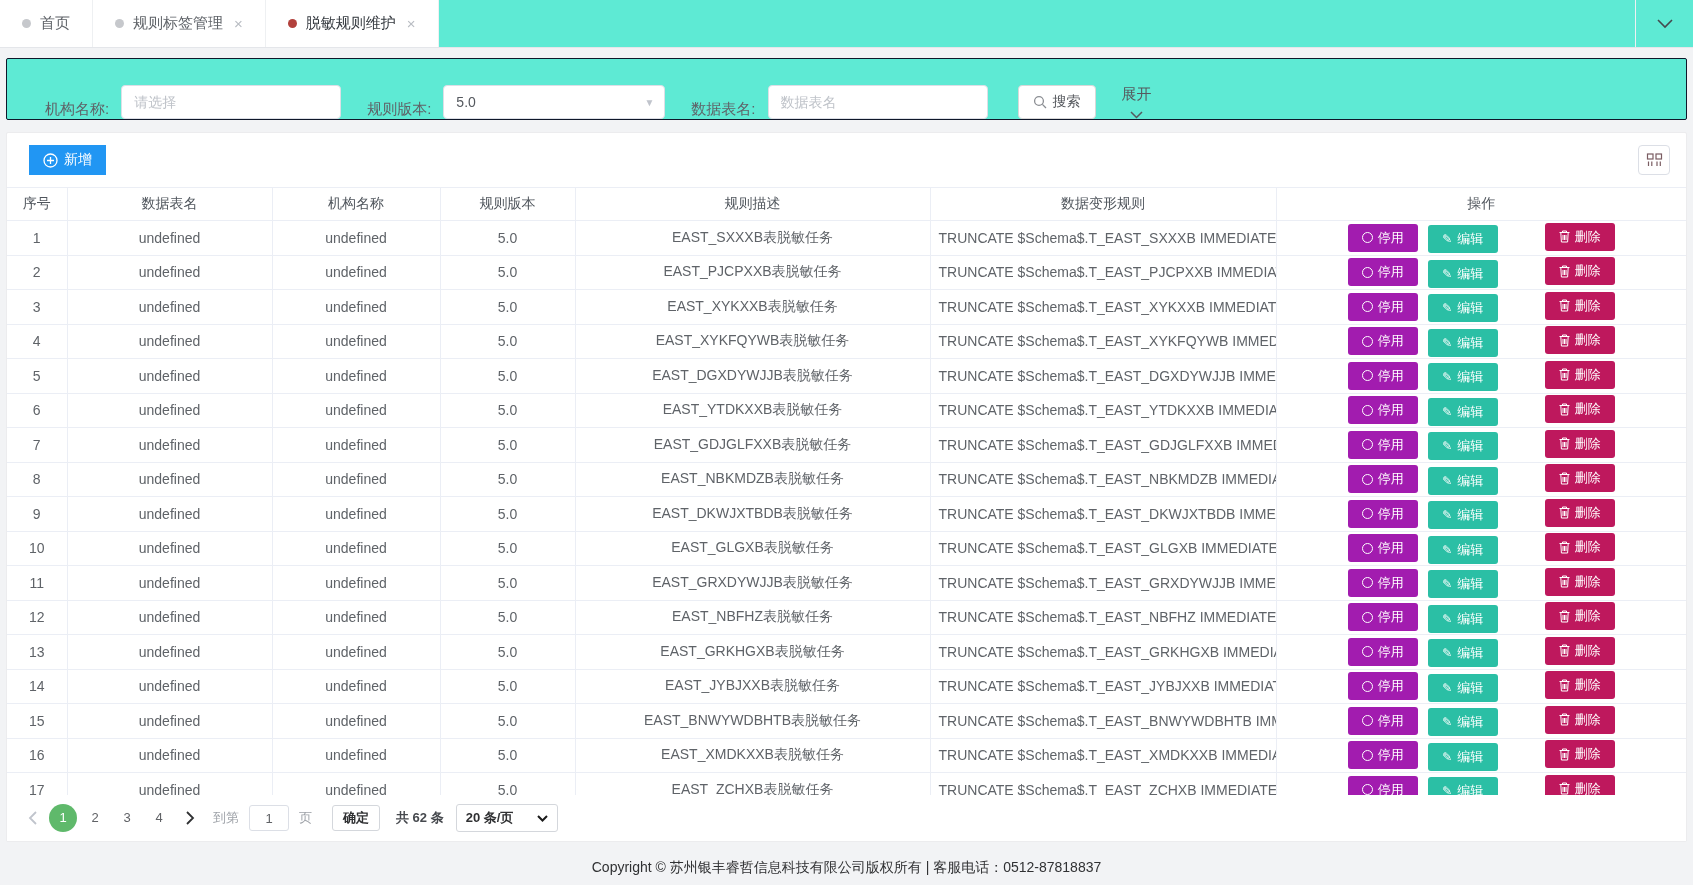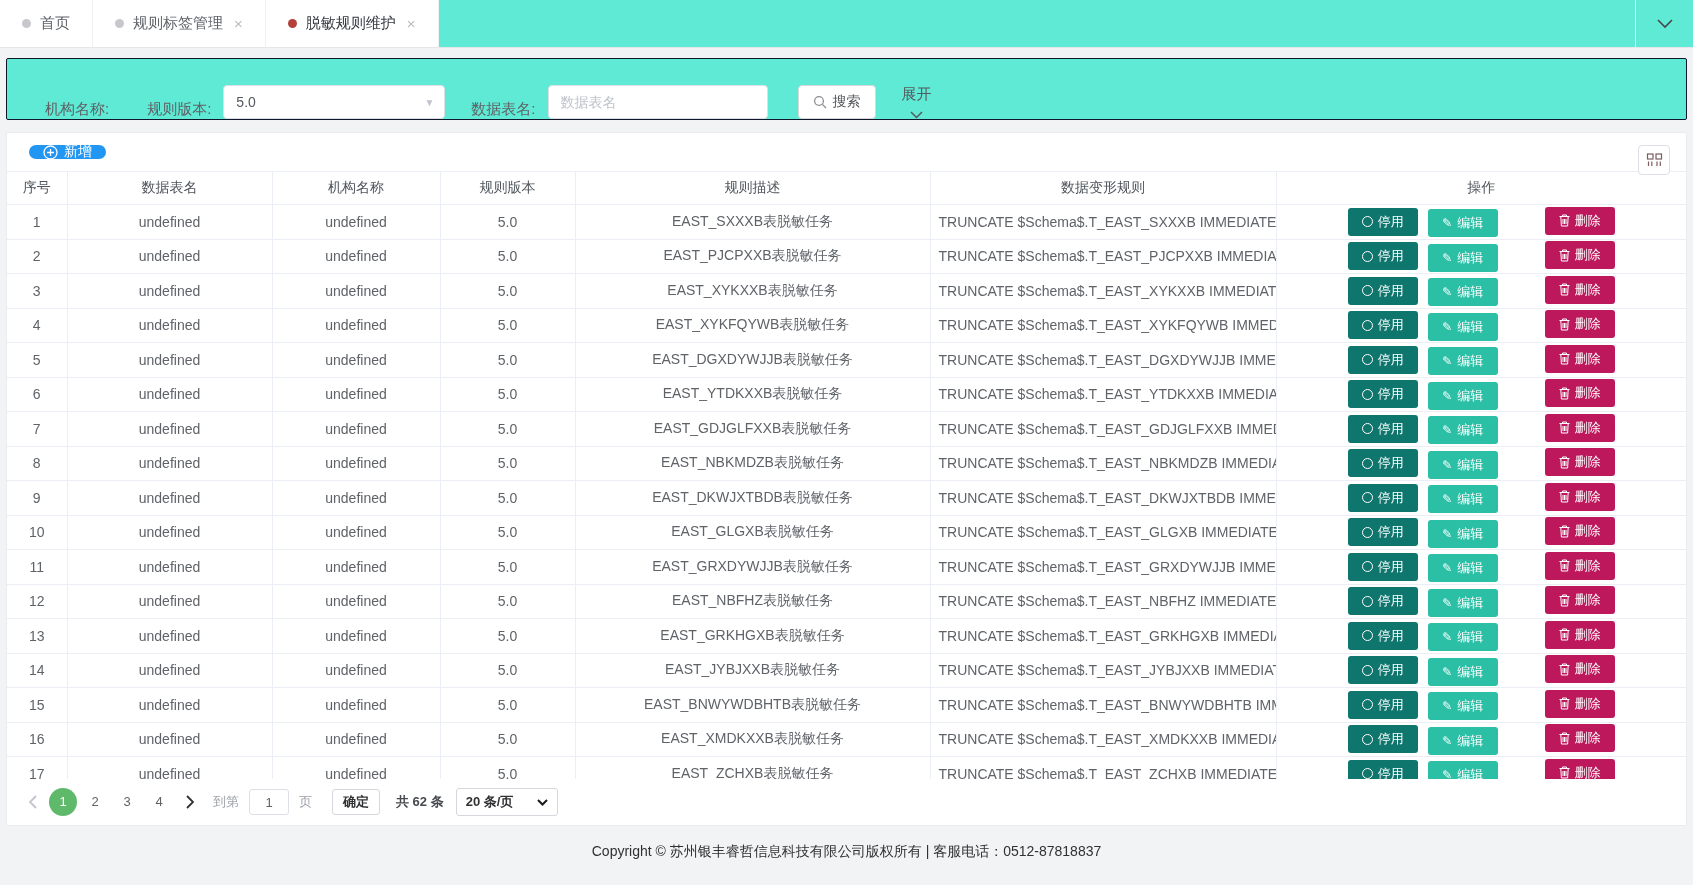--- a/index.html
+++ b/index.html
@@ -23,32 +23,32 @@
   .f-input { width:220px; height:34px; border:1px solid #dcdfe6; border-radius:4px; padding:0 12px; font-size:14px; color:#606266; outline:none; font-family:inherit; }
   .f-input::placeholder { color:#bfc3c9; }
   .f-select { width:222px; height:34px; border:1px solid #dcdfe6; border-radius:4px; padding:0 10px 0 12px; font-size:14px; color:#54585e; display:flex; align-items:center; justify-content:space-between; cursor:pointer; background:#fff; }
   .f-select .caret { color:#c0c4cc; font-size:10px; }
   .gap { width:26px; }
   .search-btn { margin-left:30px; height:34px; padding:0 14px; background:#fff; border:1px solid #d8d8d8; border-radius:4px; display:inline-flex; align-items:center; gap:6px; font-size:14px; color:#56595e; cursor:pointer; font-family:inherit; }
   .expand { margin-left:26px; display:flex; align-items:center; gap:7px; color:#56595e; font-size:15px; cursor:pointer;flex-direction:column; }
   
   .main-card { margin:12px 6px 0 6px; background:#fff; border:1px solid #ececee; border-radius:2px; position:relative; }
   .toolbar { padding:12px 16px 12px 22px; display:flex; align-items:center; }
-  .add-btn { background:#2196f3; color:#fff; border:none; border-radius:12px; height:14px; padding:0 14px; font-size:14px; display:inline-flex; align-items:center; gap:6px; cursor:pointer; font-family:inherit; }
+  .add-btn { background:#2196f3; color:#fff; border:none; border-radius:0; height:30px; padding:0 14px; font-size:14px; display:inline-flex; align-items:center; gap:6px; cursor:pointer; font-family:inherit; }
   .col-btn { position:absolute; right:16px; top:12px; width:32px; height:30px; background:#fff; border:1px solid #dcdfe6; border-radius:4px; display:flex; align-items:center; justify-content:center; cursor:pointer; }
   
   .table-clip { height:608px; overflow:hidden; }
   table { width:100%; border-collapse:collapse; table-layout:fixed; font-size:14px; }
   th { height:33px; font-weight:normal; color:#4f555c; border-top:1px solid #ebeef5; border-bottom:1px solid #ebeef5; border-right:1px solid #ebeef5; background:#fff; }
   th:last-child, td:last-child { border-right:none; }
   td { height:34.5px; color:#5f6368; border-bottom:1px solid #ebeef5; border-right:1px solid #ebeef5; text-align:center; }
   td.rule { text-align:left; padding:0 6px 0 8px; white-space:nowrap; overflow:hidden; color:#5f6368; }
   td.ops { white-space:nowrap; }
   .btn { display:inline-flex; align-items:center; justify-content:center; gap:5px; height:28px; width:70px; border:none; border-radius:3px; color:#fff; font-size:13px; margin:0 3px; cursor:pointer; font-family:inherit; }
-  .btn.grey { background:#0f766e; }
+  .btn.grey { background:#a21caf; }
   .btn.teal { background:#2bbfa5; }
   .btn.orange { background:#be185d;margin-left:40px; }
   .o-icon { width:11px; height:11px; border:1.5px solid #fff; border-radius:50%; display:inline-block; }
   .pencil { font-size:12px; line-height:1; }
   
   .pagination { display:flex; align-items:center; padding:9px 0 9px 12px; font-size:13px; color:#606266; gap:4px; background:#fff; position:relative; }
   .pg-arrow { width:26px; height:28px; display:flex; align-items:center; justify-content:center; cursor:pointer; }
   .pg-num { width:28px; height:28px; line-height:28px; text-align:center; border-radius:50%; cursor:pointer; color:#606266; }
   .pg-num.active { background:#5fb96b; color:#fff; }
   .pg-muted { color:#9fa3a9; margin:0 6px; }
@@ -80,20 +80,21 @@
   </div>
   <div class="tab-caret">
     <svg width="16" height="10" viewBox="0 0 16 10">
         <path d="M1 1 L8 8 L15 1" fill="none" stroke="#45494e" stroke-width="1.6"></path>
       </svg>
   </div>
 </header>
 
 <section class="filter-card">
   <label>机构名称:</label>
+  <input class="f-input" placeholder="请选择" style="">
   <span class="gap"></span>
   <label>规则版本:</label>
   <div class="f-select">
     <span>5.0</span>
     <span class="caret">▼</span>
   </div>
   <span class="gap"></span>
   <label>数据表名:</label>
   <input class="f-input" placeholder="数据表名" style="">
   <button class="search-btn">

